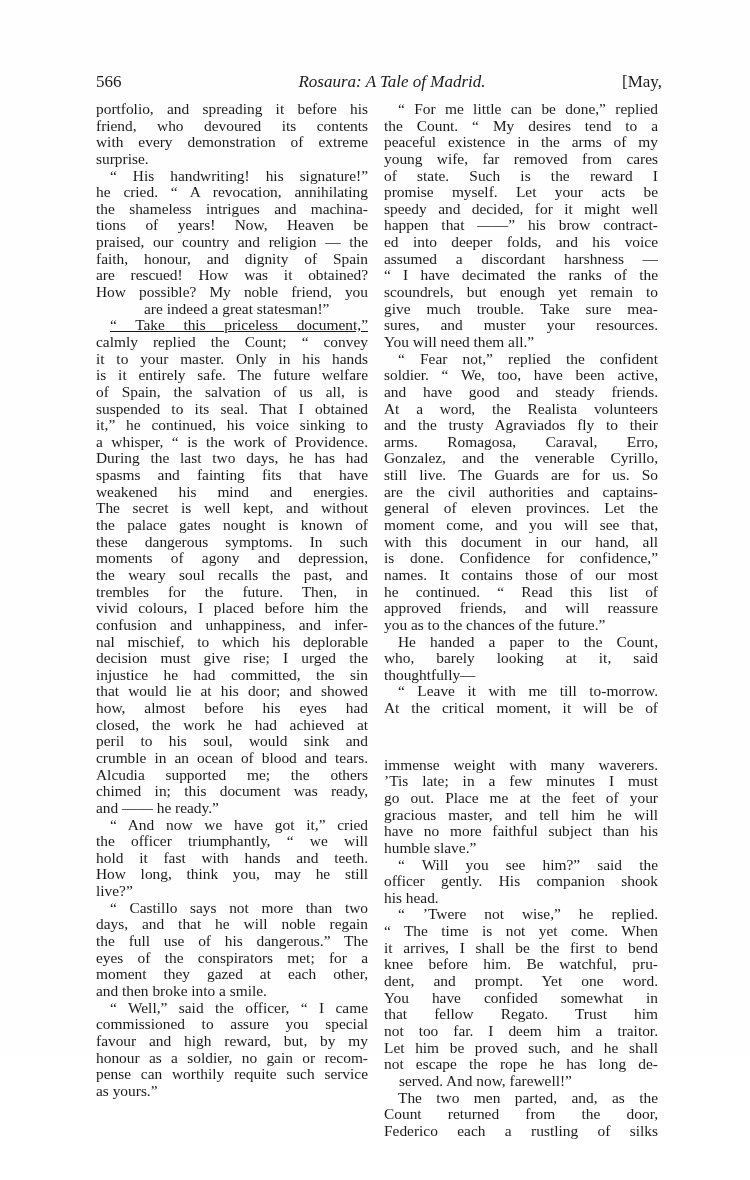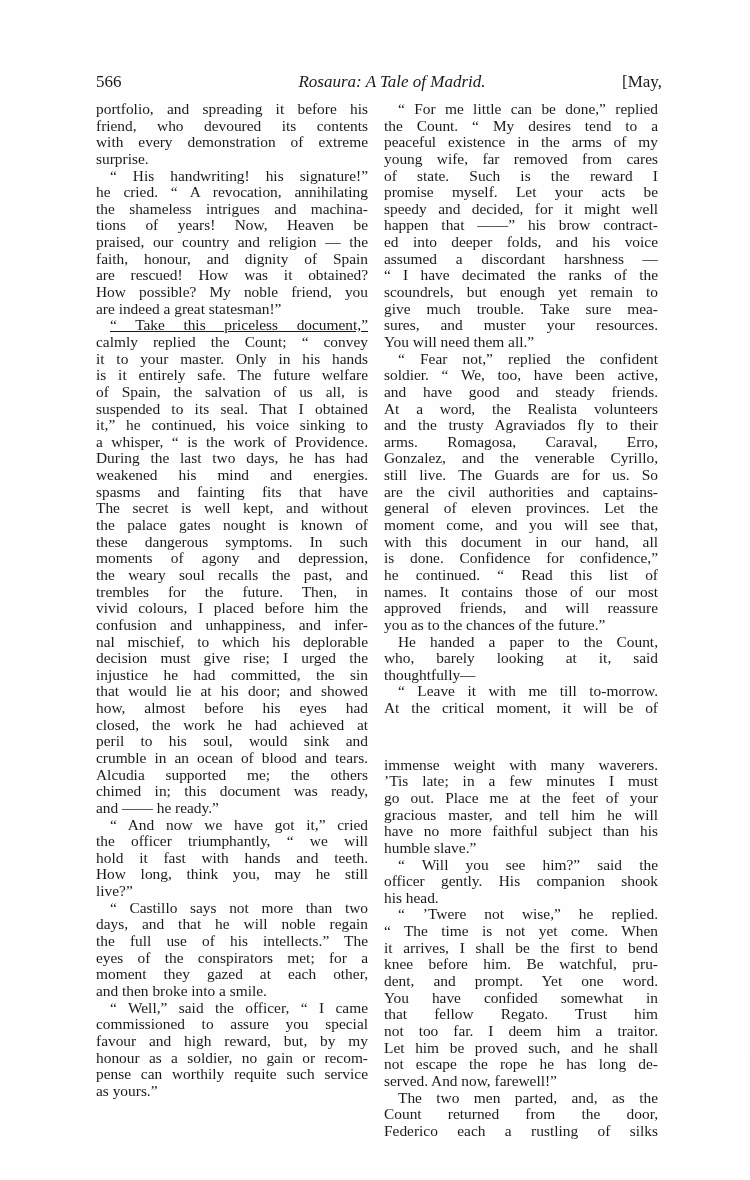--- a/index.html
+++ b/index.html
@@ -34,32 +34,32 @@
       <span class="line" style="white-space: nowrap;">with every demonstration of extreme</span>
       <span class="line last" style="white-space: nowrap;">surprise.</span>
       <span class="line indent" style="white-space: nowrap;">“ His handwriting! his signature!”</span>
       <span class="line" style="white-space: nowrap;">he cried. “ A revocation, annihilating</span>
       <span class="line" style="white-space: nowrap;">the shameless intrigues and machina-</span>
       <span class="line" style="white-space: nowrap;">tions of years! Now, Heaven be</span>
       <span class="line" style="white-space: nowrap;">praised, our country and religion — the</span>
       <span class="line" style="white-space: nowrap;">faith, honour, and dignity of Spain</span>
       <span class="line" style="white-space: nowrap;">are rescued! How was it obtained?</span>
       <span class="line" style="white-space: nowrap;">How possible? My noble friend, you</span>
-      <span class="line last" style="white-space: nowrap;">are indeed a great statesman!”</span>
+      <span class="line last" style="white-space: nowrap; margin-left: 48px;">are indeed a great statesman!”</span>
       <span class="line indent" style="white-space: nowrap; text-decoration: underline;">“ Take this priceless document,”</span>
       <span class="line" style="white-space: nowrap;">calmly replied the Count; “ convey</span>
       <span class="line" style="white-space: nowrap;">it to your master. Only in his hands</span>
       <span class="line" style="white-space: nowrap;">is it entirely safe. The future welfare</span>
       <span class="line" style="white-space: nowrap;">of Spain, the salvation of us all, is</span>
       <span class="line" style="white-space: nowrap;">suspended to its seal. That I obtained</span>
       <span class="line" style="white-space: nowrap;">it,” he continued, his voice sinking to</span>
       <span class="line" style="white-space: nowrap;">a whisper, “ is the work of Providence.</span>
       <span class="line" style="white-space: nowrap;">During the last two days, he has had</span>
+      <span class="line" style="white-space: nowrap;">spasms and fainting fits that have</span>
       <span class="line" style="white-space: nowrap;">weakened his mind and energies.</span>
-      <span class="line" style="white-space: nowrap;">spasms and fainting fits that have</span>
       <span class="line" style="white-space: nowrap;">The secret is well kept, and without</span>
       <span class="line" style="white-space: nowrap;">the palace gates nought is known of</span>
       <span class="line" style="white-space: nowrap;">these dangerous symptoms. In such</span>
       <span class="line" style="white-space: nowrap;">moments of agony and depression,</span>
       <span class="line" style="white-space: nowrap;">the weary soul recalls the past, and</span>
       <span class="line" style="white-space: nowrap;">trembles for the future. Then, in</span>
       <span class="line" style="white-space: nowrap;">vivid colours, I placed before him the</span>
       <span class="line" style="white-space: nowrap;">confusion and unhappiness, and infer-</span>
       <span class="line" style="white-space: nowrap;">nal mischief, to which his deplorable</span>
       <span class="line" style="white-space: nowrap;">decision must give rise; I urged the</span>
@@ -72,21 +72,21 @@
       <span class="line" style="white-space: nowrap;">Alcudia supported me; the others</span>
       <span class="line" style="white-space: nowrap;">chimed in; this document was ready,</span>
       <span class="line last" style="white-space: nowrap;">and —— he ready.”</span>
       <span class="line indent" style="white-space: nowrap;">“ And now we have got it,” cried</span>
       <span class="line" style="white-space: nowrap;">the officer triumphantly, “ we will</span>
       <span class="line" style="white-space: nowrap;">hold it fast with hands and teeth.</span>
       <span class="line" style="white-space: nowrap;">How long, think you, may he still</span>
       <span class="line last" style="white-space: nowrap;">live?”</span>
       <span class="line indent" style="white-space: nowrap;">“ Castillo says not more than two</span>
       <span class="line" style="white-space: nowrap;">days, and that he will noble regain</span>
-      <span class="line" style="white-space: nowrap;">the full use of his intellects.” The</span>
+      <span class="line" style="white-space: nowrap;">the full use of his dangerous.” The</span>
       <span class="line" style="white-space: nowrap;">eyes of the conspirators met; for a</span>
       <span class="line" style="white-space: nowrap;">moment they gazed at each other,</span>
       <span class="line last" style="white-space: nowrap;">and then broke into a smile.</span>
       <span class="line indent" style="white-space: nowrap;">“ Well,” said the officer, “ I came</span>
       <span class="line" style="white-space: nowrap;">commissioned to assure you special</span>
       <span class="line" style="white-space: nowrap;">favour and high reward, but, by my</span>
       <span class="line" style="white-space: nowrap;">honour as a soldier, no gain or recom-</span>
       <span class="line" style="white-space: nowrap;">pense can worthily requite such service</span>
       <span class="line last" style="white-space: nowrap;">as yours.”</span>
     </div>
@@ -112,22 +112,22 @@
       <span class="line" style="white-space: nowrap;">At a word, the Realista volunteers</span>
       <span class="line" style="white-space: nowrap;">and the trusty Agraviados fly to their</span>
       <span class="line" style="white-space: nowrap;">arms. Romagosa, Caraval, Erro,</span>
       <span class="line" style="white-space: nowrap;">Gonzalez, and the venerable Cyrillo,</span>
       <span class="line" style="white-space: nowrap;">still live. The Guards are for us. So</span>
       <span class="line" style="white-space: nowrap;">are the civil authorities and captains-</span>
       <span class="line" style="white-space: nowrap;">general of eleven provinces. Let the</span>
       <span class="line" style="white-space: nowrap;">moment come, and you will see that,</span>
       <span class="line" style="white-space: nowrap;">with this document in our hand, all</span>
       <span class="line" style="white-space: nowrap;">is done. Confidence for confidence,”</span>
+      <span class="line" style="white-space: nowrap;">names. It contains those of our most</span>
       <span class="line" style="white-space: nowrap;">he continued. “ Read this list of</span>
-      <span class="line" style="white-space: nowrap;">names. It contains those of our most</span>
       <span class="line" style="white-space: nowrap;">approved friends, and will reassure</span>
       <span class="line last" style="white-space: nowrap;">you as to the chances of the future.”</span>
       <span class="line indent" style="white-space: nowrap;">He handed a paper to the Count,</span>
       <span class="line" style="white-space: nowrap;">who, barely looking at it, said</span>
       <span class="line last" style="white-space: nowrap;">thoughtfully—</span>
       <span class="line indent" style="white-space: nowrap;">“ Leave it with me till to-morrow.</span>
       <span class="line" style="white-space: nowrap;">At the critical moment, it will be of</span>
       <span class="line" style="white-space: nowrap; margin-top: 40px;">immense weight with many waverers.</span>
       <span class="line" style="white-space: nowrap;">’Tis late; in a few minutes I must</span>
       <span class="line" style="white-space: nowrap;">go out. Place me at the feet of your</span>
@@ -140,18 +140,18 @@
       <span class="line indent" style="white-space: nowrap;">“ ’Twere not wise,” he replied.</span>
       <span class="line" style="white-space: nowrap;">“ The time is not yet come. When</span>
       <span class="line" style="white-space: nowrap;">it arrives, I shall be the first to bend</span>
       <span class="line" style="white-space: nowrap;">knee before him. Be watchful, pru-</span>
       <span class="line" style="white-space: nowrap;">dent, and prompt. Yet one word.</span>
       <span class="line" style="white-space: nowrap;">You have confided somewhat in</span>
       <span class="line" style="white-space: nowrap;">that fellow Regato. Trust him</span>
       <span class="line" style="white-space: nowrap;">not too far. I deem him a traitor.</span>
       <span class="line" style="white-space: nowrap;">Let him be proved such, and he shall</span>
       <span class="line" style="white-space: nowrap;">not escape the rope he has long de-</span>
-      <span class="line last" style="white-space: nowrap;">served. And now, farewell!”</span>
+      <span class="line last" style="white-space: nowrap; margin-left: 15px;">served. And now, farewell!”</span>
       <span class="line indent" style="white-space: nowrap;">The two men parted, and, as the</span>
       <span class="line" style="white-space: nowrap;">Count returned from the door,</span>
       <span class="line" style="white-space: nowrap;">Federico each a rustling of silks</span>
     </div>
 </div>
 
 </body></html>

